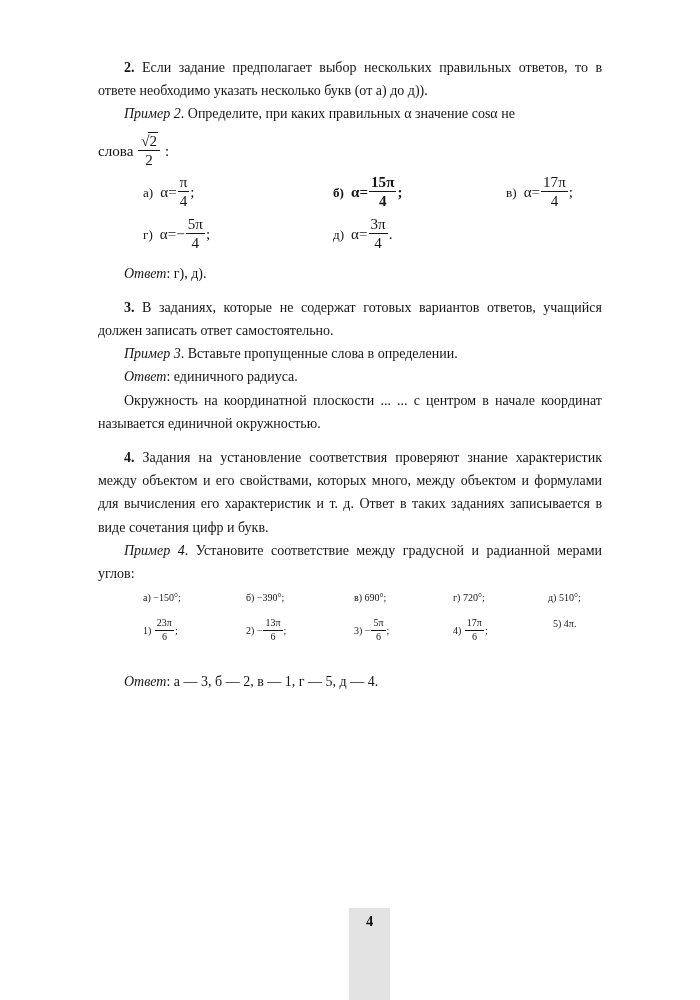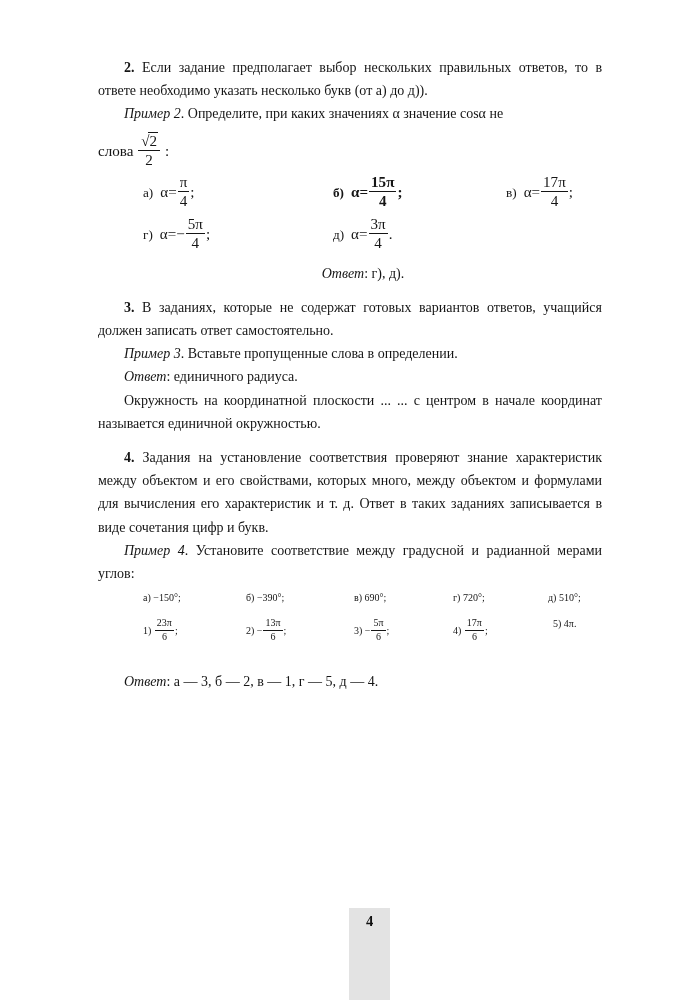--- a/index.html
+++ b/index.html
@@ -135,21 +135,21 @@
 </style>
 </head>
 <body>
 
 <div class="page">
 
   <div class="content">
 
     <p class="para"><b class="num">2.</b><span> Если задание предполагает выбор нескольких правильных ответов, то в ответе необходимо указать несколько букв (от а) до д)).</span></p>
 
-    <p class="para nojust"><i class="it">Пример 2</i><span>. Определите, при каких значениях α значение  cosα  не</span></p>
+    <p class="para nojust"><i class="it">Пример 2</i><span>. Определите, при каких правильных α значение  cosα  не</span></p>
 
     <div class="eqline" style="margin-top:6px; height:38px;">
       <span>слова </span><span class="frac"><span class="top"><span class="sqrt"><span class="rad">√</span><span class="val">2</span></span></span><span class="bot">2</span></span><span style="margin-left:4px;">:</span>
     </div>
 
     <div class="optrow tall" style="margin-top:4px;">
       <span class="opt" style="left:45px;">
         <span class="lbl">а)</span><span class="body"><span>α=</span><span class="frac"><span class="top">π</span><span class="bot">4</span></span><span>;</span></span>
       </span>
       <span class="opt" style="left:235px;font-weight:bold;">
@@ -162,21 +162,21 @@
 
     <div class="optrow tall">
       <span class="opt" style="left:45px;">
         <span class="lbl">г)</span><span class="body"><span>α=</span><span>−</span><span class="frac"><span class="top">5π</span><span class="bot">4</span></span><span>;</span></span>
       </span>
       <span class="opt" style="left:235px;">
         <span class="lbl">д)</span><span class="body"><span>α=</span><span class="frac"><span class="top">3π</span><span class="bot">4</span></span><span>.</span></span>
       </span>
     </div>
 
-    <p class="para nojust" style="margin-top:4px;text-align:center;"><i class="it">Ответ</i><span>: г), д).</span></p>
+    <p class="para nojust" style="margin-top:4px;"><i class="it">Ответ</i><span>: г), д).</span></p>
 
     <div class="gap-md"></div>
 
     <p class="para"><b class="num">3.</b><span> В заданиях, которые не содержат готовых вариантов ответов, учащийся должен записать ответ самостоятельно.</span></p>
 
     <p class="para nojust"><i class="it">Пример 3</i><span>. Вставьте пропущенные слова в определении.</span></p>
 
     <p class="para nojust"><i class="it">Ответ</i><span>: единичного радиуса.</span></p>
 
     <p class="para">Окружность на координатной плоскости ... ... с центром в начале координат называется единичной окружностью.</p>

